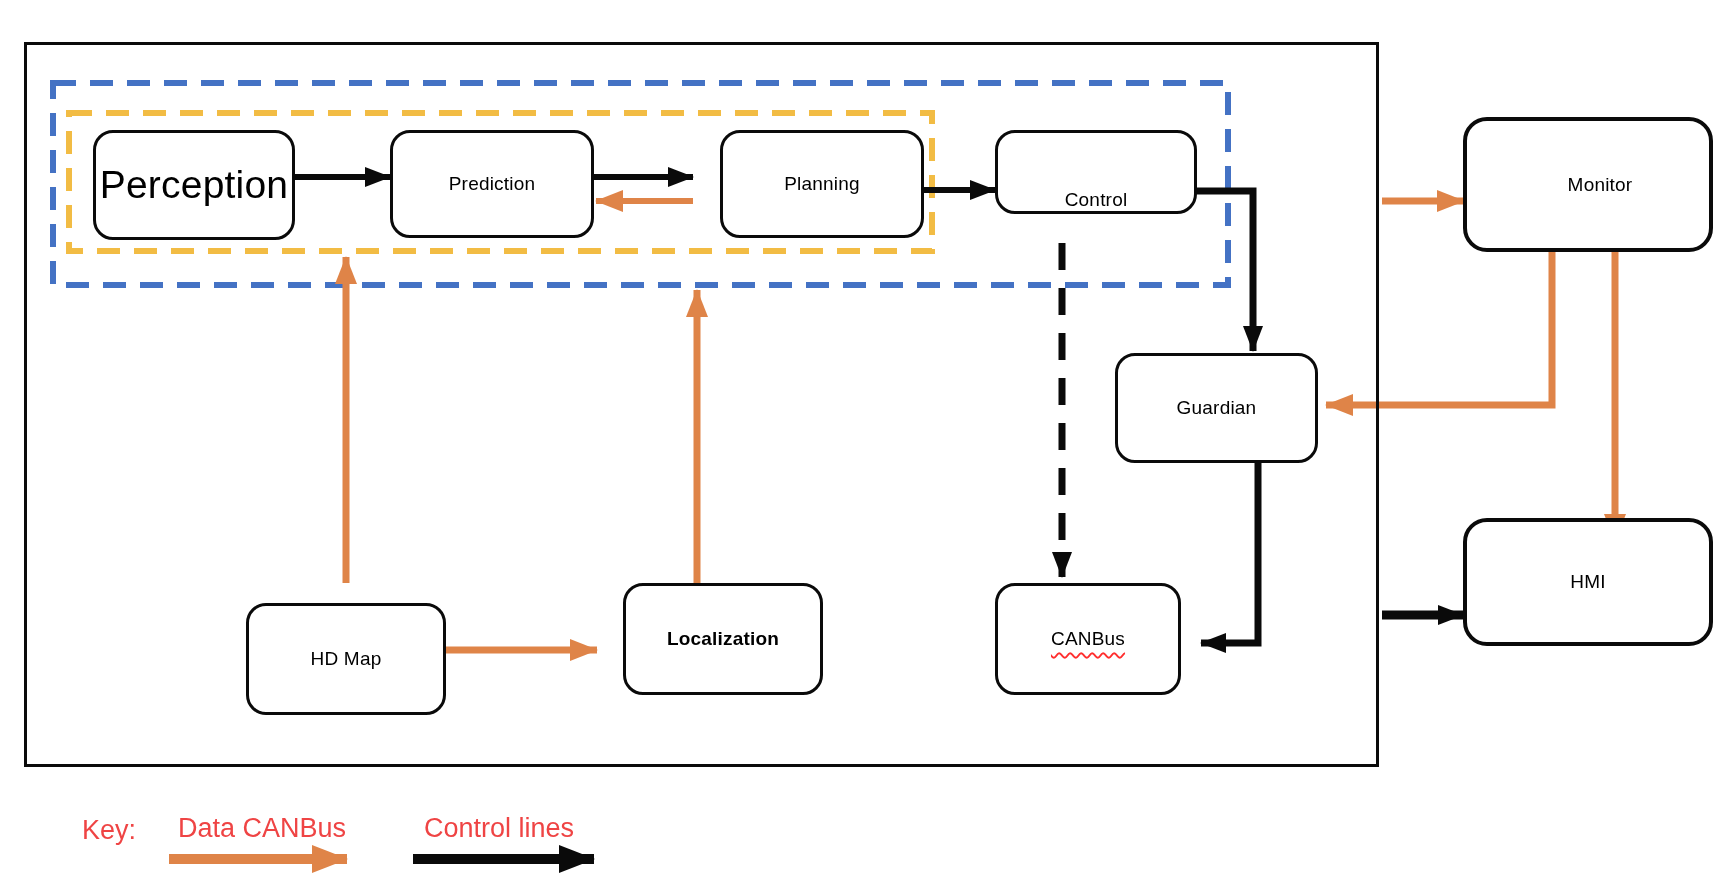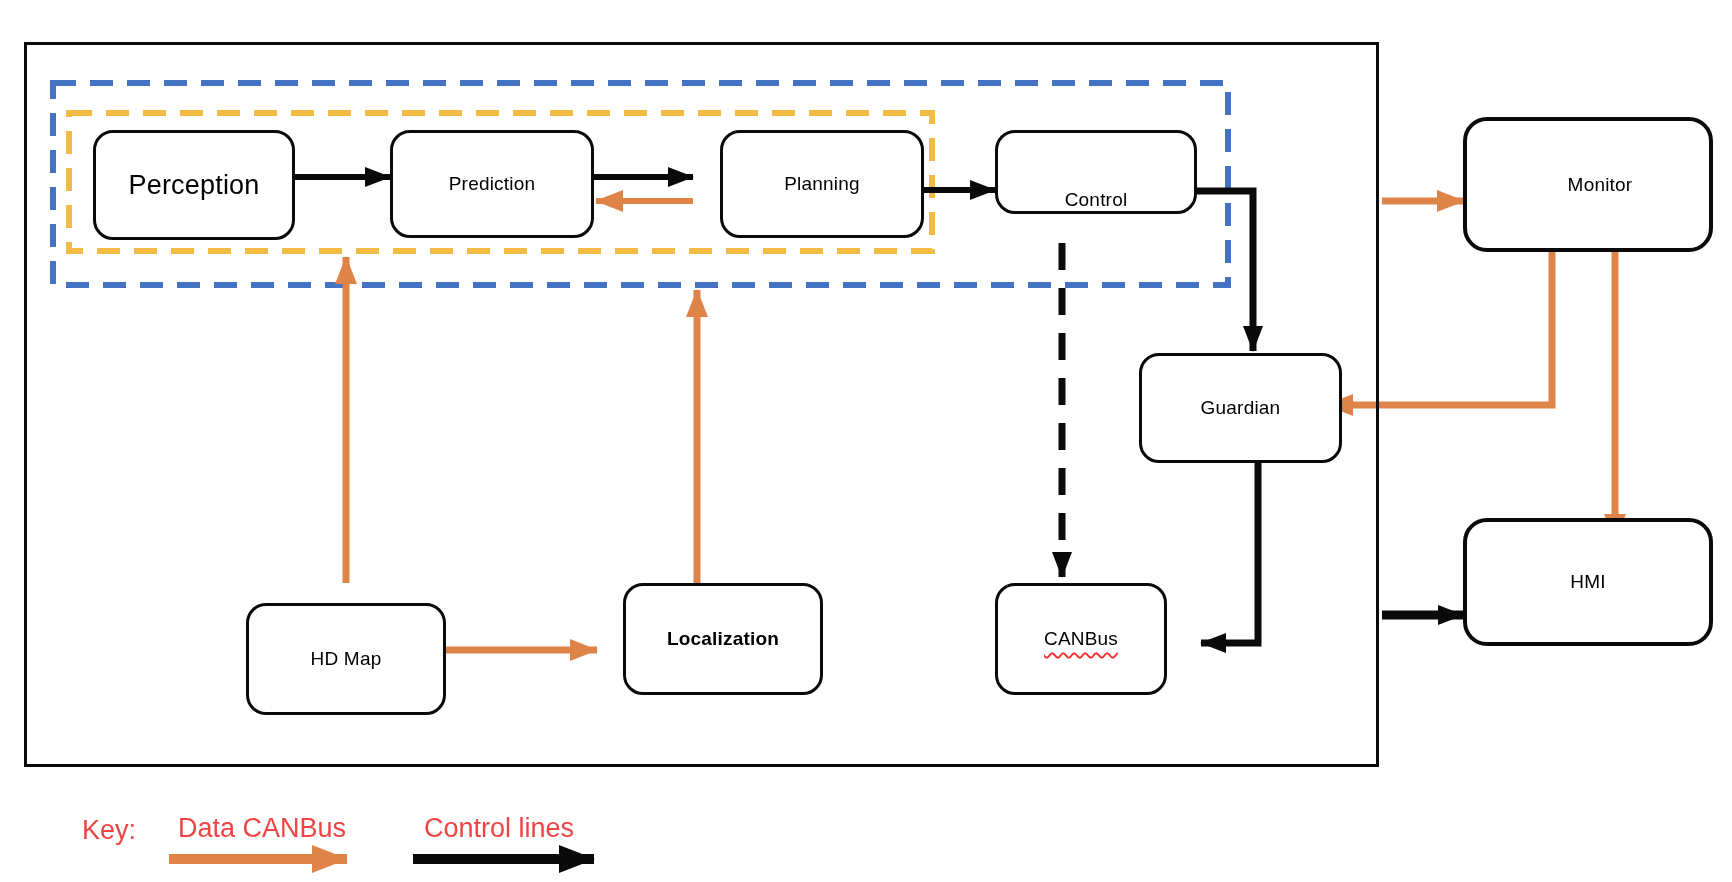--- a/index.html
+++ b/index.html
@@ -45,28 +45,28 @@
     align-items: center;
     justify-content: center;
     font-size: 19px;
     color: #000000;
     letter-spacing: 0.2px;
   }
   .node.heavy {
     border-width: 4px;
     border-radius: 24px;
   }
-  .node-perception   { left:  93px; top: 130px; width: 202px; height: 110px; font-size: 27px; }
+  .node-perception   { left:  93px; top: 130px; width: 202px; height: 110px; font-size: 39px; }
   .node-prediction   { left: 390px; top: 130px; width: 204px; height: 108px; }
   .node-planning     { left: 720px; top: 130px; width: 204px; height: 108px; }
   .node-control      { left: 995px; top: 130px; width: 202px; height: 84px; align-items: flex-end; }
-  .node-guardian     { left:1115px; top: 353px; width: 203px; height: 110px; margin-left: 24px; }
+  .node-guardian     { left:1115px; top: 353px; width: 203px; height: 110px; }
   .node-hd-map       { left: 246px; top: 603px; width: 200px; height: 112px; }
   .node-localization { left: 623px; top: 583px; width: 200px; height: 112px; font-weight: bold; }
-  .node-canbus       { left: 995px; top: 583px; width: 172px; height: 112px; }
+  .node-canbus       { left: 995px; top: 583px; width: 186px; height: 112px; }
   .node-monitor      { left:1463px; top: 117px; width: 250px; height: 135px; padding-left: 24px; }
   .node-hmi          { left:1463px; top: 518px; width: 250px; height: 128px; }
 
   .canbus-label {
     text-decoration-line: underline;
     text-decoration-style: wavy;
     text-decoration-color: var(--c-canbus-spellcheck, #ff2e2e);
     text-decoration-thickness: 2px;
     text-underline-offset: 7px;
     text-decoration-skip-ink: none;

